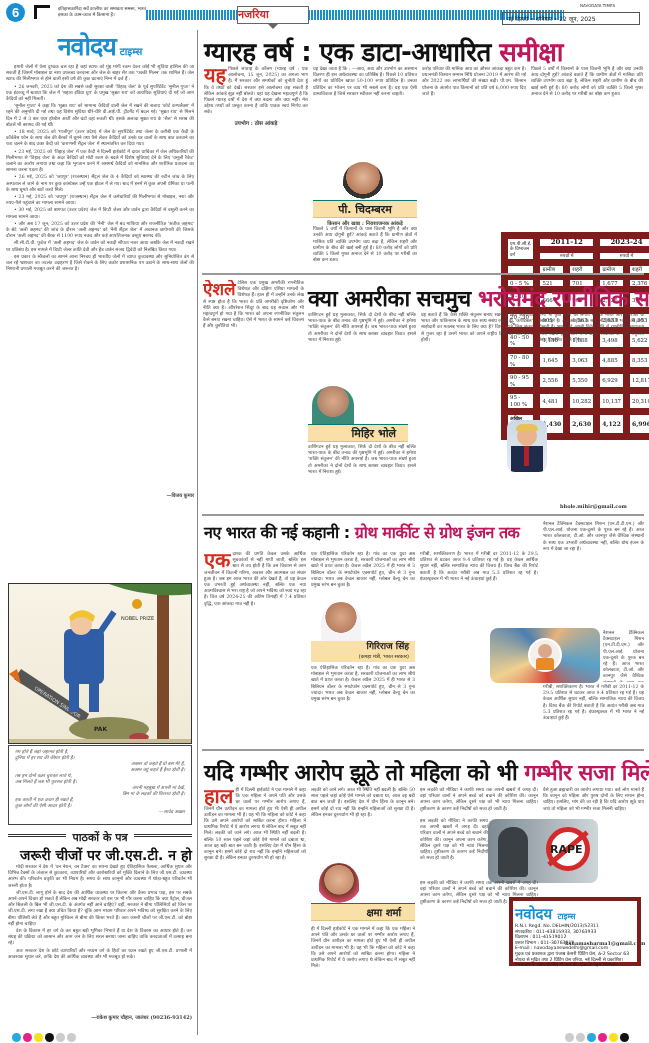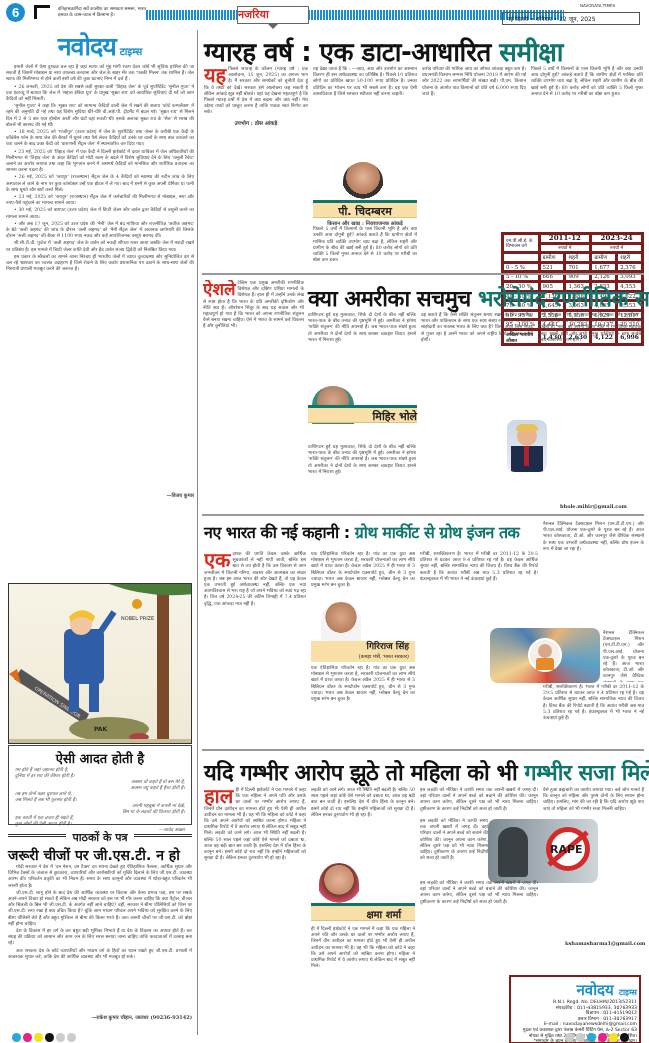--- a/index.html
+++ b/index.html
@@ -24,37 +24,37 @@
 .tiny{font-size:4.6px;line-height:6.2px;color:#444;text-align:justify}
 .tiny p{text-indent:8px;margin-bottom:1px}
 .byline{text-align:right;font-weight:bold;font-size:5px}
 .cartoon{left:8px;top:583px;width:184px;height:161px;border:1px solid #333;background:linear-gradient(#f7f3e6,#efe9d6);overflow:hidden}
 .poem{left:8px;top:745px;width:184px;height:80px;border:1px solid #444;padding:3px 6px}
 .poem h3{text-align:center;font:bold 13px "DejaVu Sans",sans-serif;color:#111}
 .poem .l{font-size:4.6px;line-height:6px;font-style:italic;color:#555}
 .poem .r{text-align:right}
 .letters-h{left:8px;top:829px;width:184px;font:bold 11px "DejaVu Sans",sans-serif;text-align:center;display:flex;align-items:center;gap:6px}
 .letters-h:before,.letters-h:after{content:"";flex:1;border-top:3px double #333;height:3px}
-.letters-t{left:8px;top:845px;width:184px;text-align:left;font:bold 14px "DejaVu Sans",sans-serif;color:#111}
+.letters-t{left:8px;top:845px;width:184px;text-align:right;font:bold 14px "DejaVu Sans",sans-serif;color:#111}
 .vline{width:1px;background:#888}
 .hline{height:2px;background:#999}
 
 .mhead{font:bold 24px "DejaVu Sans",sans-serif;color:#111;white-space:nowrap;letter-spacing:-0.5px}
-.mhead .red{color:#0f766e}
+.mhead .red{color:#be185d}
 .dropcap{font:bold 20px "DejaVu Sans",sans-serif;color:#d62b1f;float:left;line-height:18px;margin-right:2px}
 .col{font-size:4.6px;line-height:6.2px;color:#444;text-align:justify;overflow:hidden}
-.author-card{background:#f9dfa8;border-top:3px solid #0f766e;border-bottom:1px solid #e0c080;height:18px;font:bold 11px "DejaVu Sans",sans-serif;color:#222;text-align:center;line-height:18px}
+.author-card{background:#f9dfa8;border-top:1px solid #0f766e;border-bottom:1px solid #e0c080;height:18px;font:bold 11px "DejaVu Sans",sans-serif;color:#222;text-align:center;line-height:18px}
 .photo{border-radius:8px;overflow:hidden}
 
 table.data{border-collapse:collapse;font-size:5.4px;font-family:"DejaVu Serif",serif;color:#222;width:100%}
-table.data td,table.data th{border:3px solid #7f1d1d;padding:0 2px;line-height:6.6px;text-align:left;font-weight:normal}
+table.data td,table.data th{border:7px solid #7f1d1d;padding:0 2px;line-height:6.6px;text-align:left;font-weight:normal}
 table.data th.y{font-weight:bold;font-size:7px;text-align:center}
 table.data tr.tot td{font-weight:bold;font-size:6px;line-height:10px}
 .email{font-size:5px;font-weight:bold;color:#333}
-.imprint{left:509px;top:975px;width:132px;height:69px;border:2px solid #7f1d1d;text-align:right;padding:2px}
+.imprint{left:509px;top:897px;width:132px;height:69px;border:4px solid #7f1d1d;text-align:left;padding:2px}
 .imprint .lg{color:#1a8fd0;font:bold 15px "DejaVu Sans",sans-serif}
 .imprint .lg small{font-size:8px}
 .imprint div{font:4.6px "DejaVu Sans",sans-serif;line-height:5.6px;color:#222}
 .regs{position:absolute;display:flex;gap:2px}
 .regs span{width:9px;height:9px;border-radius:50%;display:inline-block}
 </style>
 </head>
 <body>
 
 <div class="abs pgnum">6</div>
@@ -104,21 +104,20 @@
     <rect x="80" y="98" width="10" height="30" fill="#2f5da8"></rect>
     <ellipse cx="100" cy="145" rx="40" ry="12" fill="#8b8a55"></ellipse>
     <text x="85" y="147" font-size="6" font-weight="bold" fill="#222" font-family="DejaVu Sans, sans-serif">PAK</text>
     <ellipse cx="130" cy="153" rx="10" ry="4" fill="#a44"></ellipse>
     <text x="112" y="160" font-size="4" fill="#333" font-family="DejaVu Sans, sans-serif">DIPLOMACY</text>
     <rect x="0" y="155" width="184" height="6" fill="#c9bd95"></rect>
   </svg>
 </div>
 
 <div class="abs poem">
-  <h3>ऐसी आदत होती है</h3>
   <div id="poem-lines">
       <div class="l">ग़म होते हैं जहां ज़हानत होती है,</div>
       <div class="l">दुनिया में हर शय की कीमत होती है।</div>
       <div class="l r">अक्सर वो कहते हैं वो बस मेरे हैं,</div>
       <div class="l r">अक्सर क्यूं कहते हैं हैरत होती है।</div>
       <div class="l">तब हम दोनों वक़्त चुराकर लाते थे,</div>
       <div class="l">अब मिलते हैं जब भी फ़ुरसत होती है।</div>
       <div class="l r">अपनी महबूबा में अपनी मां देखें,</div>
       <div class="l r">बिन मां के लड़कों की फ़ितरत होती है।</div>
       <div class="l">इक कश्ती में एक क़दम ही रखते हैं,</div>
@@ -248,21 +247,21 @@
   <span class="dropcap" style="font-size:17px">ऐशले</span><span>टेलिस एक प्रमुख अमरीकी रणनीतिक विशेषज्ञ और दक्षिण एशिया मामलों के विशेषज्ञ हैं। हाल ही में उन्होंने उनके लेख से स्पष्ट होता है कि भारत के प्रति अमरीकी दृष्टिकोण और नीति क्या है। ऑपरेशन सिंदूर के बाद यह सवाल और भी महत्वपूर्ण हो गया है कि भारत को अपना रणनीतिक संतुलन कैसे बनाए रखना चाहिए। ऐसे में भारत के सामने कई विकल्प हैं और चुनौतियां भी।</span>
 </div>
 <div class="abs mhead" style="left:308px;top:282px;font-size:22px">
   <span>क्या अमरीका सचमुच</span>
   <span class="red">भरोसेमंद रणनीतिक सांझेदार</span>
   
 </div>
 <div class="abs col" style="left:308px;top:312px;width:108px;height:72px">वाशिंगटन हुई यह मुलाकात, सिर्फ़ दो देशों के बीच नहीं बल्कि भारत-पाक के बीच तनाव की पृष्ठभूमि में हुई। अमरीका ने हमेशा 'शक्ति संतुलन' की नीति अपनाई है। जब भारत-पाक संघर्ष हुआ तो अमरीका ने दोनों देशों के साथ बराबर व्यवहार किया। इससे भारत में निराशा हुई।</div>
 <div class="abs" style="left:308px;top:386px;width:108px;height:55px">
   <div class="abs" style="left:4px;top:0;width:42px;height:38px;border-radius:50% 50% 0 0;background:radial-gradient(circle at 50% 40%,#dba98a 0,#b0846a 50%,#3c8a7a 52%)"></div>
-  <div class="author-card abs" style="top:19px;width:109px;text-align:right;">मिहिर भोले</div>
+  <div class="author-card abs" style="top:38px;width:100px;text-align:right;padding-right:12px">मिहिर भोले</div>
 </div>
 <div class="abs col" style="left:308px;top:444px;width:108px;height:68px">वाशिंगटन हुई यह मुलाकात, सिर्फ़ दो देशों के बीच नहीं बल्कि भारत-पाक के बीच तनाव की पृष्ठभूमि में हुई। अमरीका ने हमेशा 'शक्ति संतुलन' की नीति अपनाई है। जब भारत-पाक संघर्ष हुआ तो अमरीका ने दोनों देशों के साथ बराबर व्यवहार किया। इससे भारत में निराशा हुई।</div>
 <div class="abs col" style="left:421px;top:312px;width:112px;height:200px">वह बताते हैं कि कैसे शक्ति संतुलन बनाए रखने के लिए अमरीका भारत और पाकिस्तान के साथ एक साथ संबंध रखता है। 'कंपैटिबल' साझेदारी का मतलब भारत के लिए क्या है? विश्व आज जिस संकट से गुजर रहा है उसमें भारत को अपने राष्ट्रीय हितों की रक्षा करनी होगी।</div>
 <div class="abs photo" style="left:507px;top:420px;width:40px;height:52px;background:linear-gradient(#ccd8e4,#e7edf3)">
   <div class="abs" style="left:10px;top:6px;width:20px;height:20px;border-radius:50%;background:#e9b38d"></div>
   <div class="abs" style="left:9px;top:4px;width:22px;height:7px;border-radius:8px 8px 2px 2px;background:#e8c15a"></div>
   <div class="abs" style="left:4px;top:26px;width:32px;height:26px;background:#1e2b4a"></div>
   <div class="abs" style="left:17px;top:26px;width:5px;height:20px;background:#b2202a"></div>
 </div>
 <div class="abs col" style="left:538px;top:312px;width:106px;height:200px">कभी भी कुछ लोगों को लगता था कि भारत और अमरीका के संबंध गहरे हैं। अब अमरीका के साथ भी रिश्तों में भरोसे की कमी दिखती है। भारत को अपनी विदेश नीति में रणनीतिक स्वायत्तता बनाए रखनी होगी और सभी प्रमुख शक्तियों के साथ संतुलित संबंध विकसित करने होंगे।</div>

